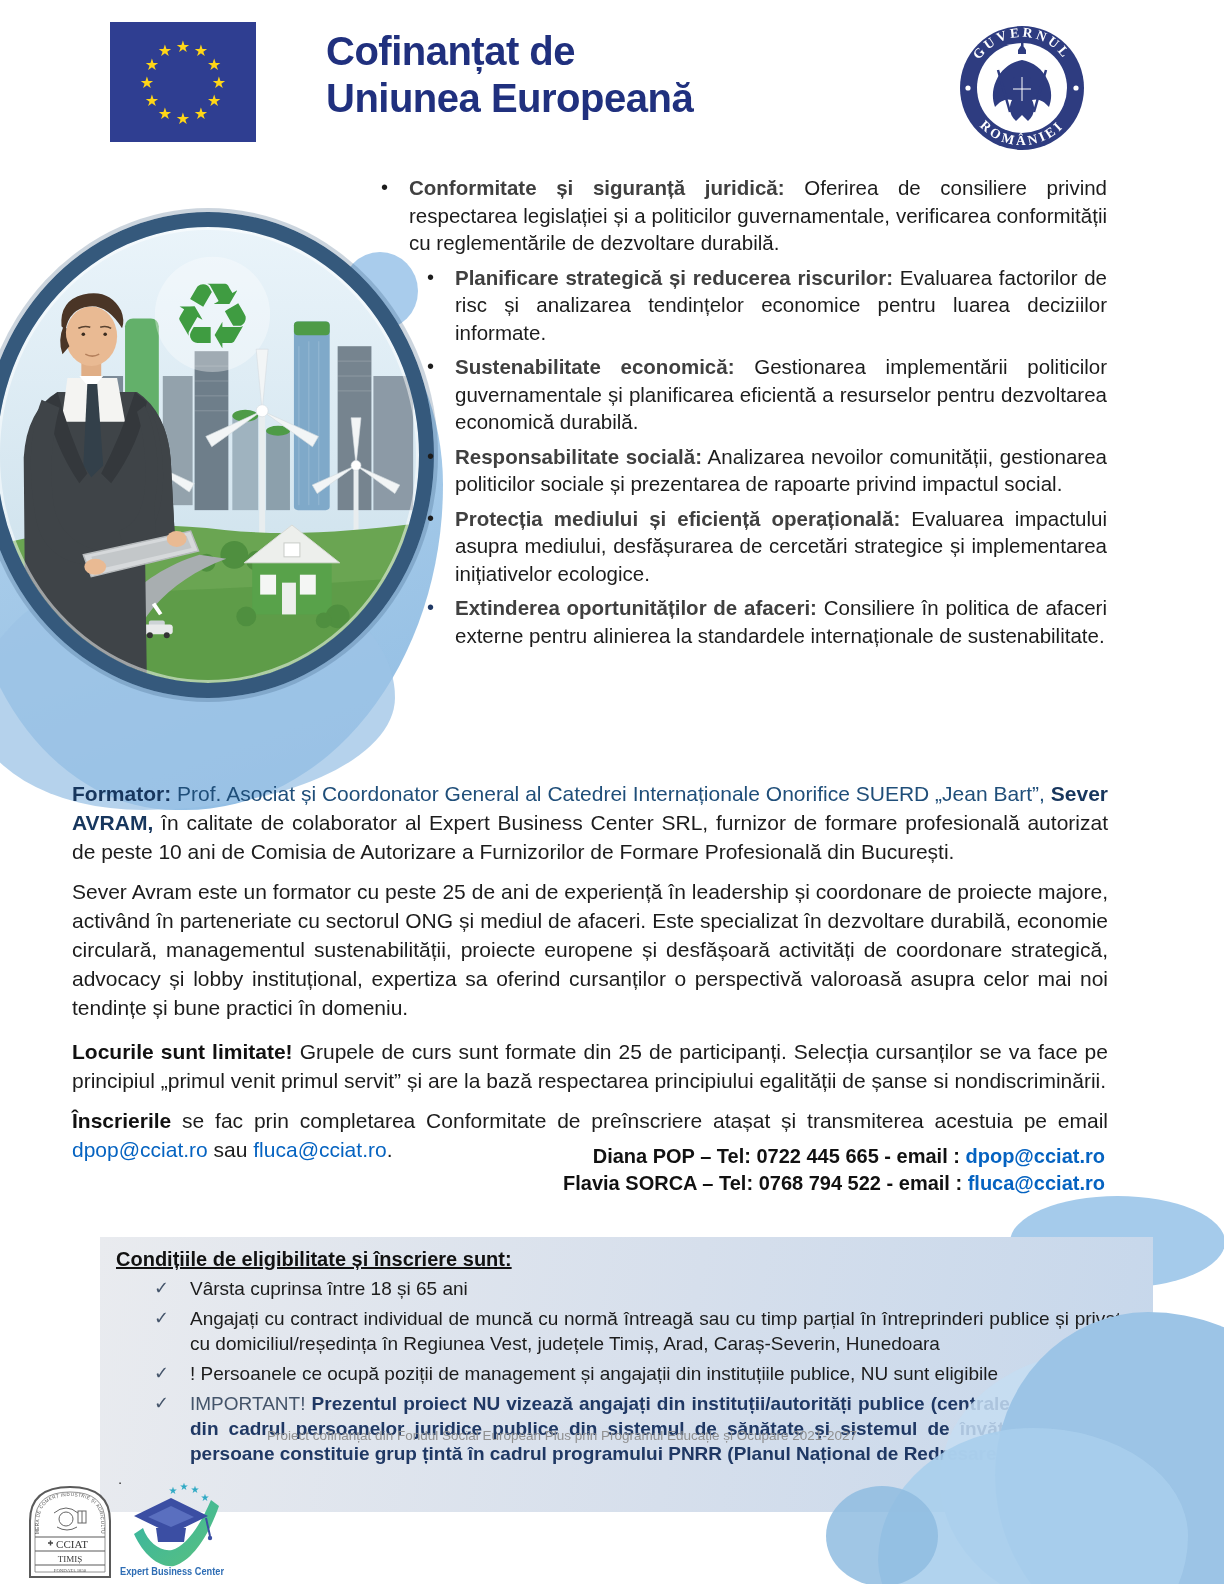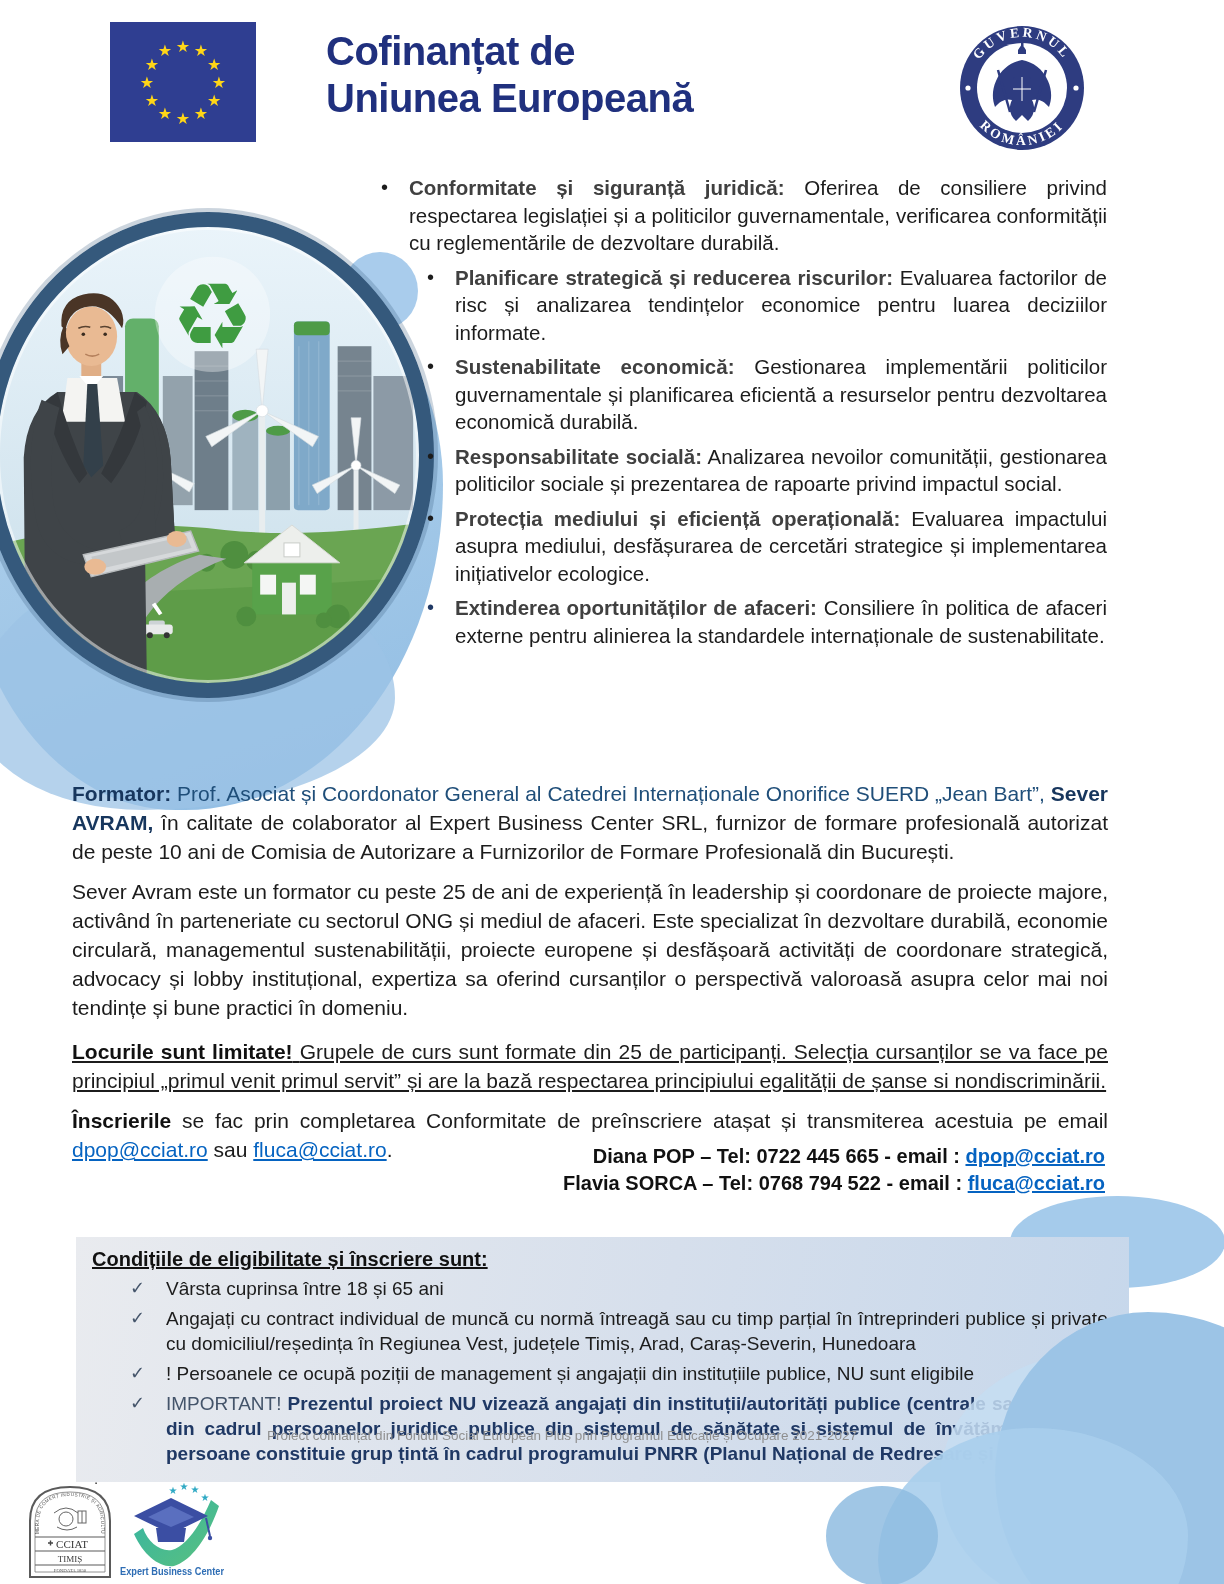--- a/index.html
+++ b/index.html
@@ -40,34 +40,34 @@
   .bullet.l2{margin-left:46px;}
   .dot{position:absolute;left:6px;top:0;font-size:20px;}
   .dot.navy{color:#1f3864;}
   .b-title{font-weight:bold;color:#404040;}
 
   
   .para{position:absolute;left:72px;width:1036px;text-align:justify;
     font-size:21px;line-height:29px;}
   .p-formator{top:758px;}
   .p-bio{top:856px;}
-  .p-places{top:1016px;text-decoration:underline;}
+  .p-places{top:1016px;}
   .p-enroll{top:1085px;}
   .navy-bold{color:#17365d;font-weight:bold;}
   .blue-text{color:#1f4e79;}
   .bold-black{font-weight:bold;color:#111;}
-  a.link{color:#0563c1;text-decoration:underline;cursor:pointer;}
+  a.link{color:#0563c1;cursor:pointer;}
 
   .contact{position:absolute;right:119px;top:1143px;text-align:right;
     font-weight:bold;font-size:20px;line-height:26.5px;color:#111;}
 
   
   .blob{position:absolute;border-radius:50%;}
   .blob-e{left:1010px;top:1196px;width:215px;height:92px;background:#a5cbeb;}
-  .elig{position:absolute;left:76px;top:1237px;width:1053px;height:245px;
+  .elig{position:absolute;left:100px;top:1237px;width:1053px;height:275px;
     background:linear-gradient(100deg,#e9ebef 0%,#d6dfec 55%,#c6d7eb 100%);}
   .elig-title{padding:10px 0 0 16px;font-size:20px;font-weight:bold;
     text-decoration:underline;color:#111;line-height:24px;}
   .elig-item{position:relative;margin:5px 16px 0 52px;padding-left:38px;
     font-size:19px;line-height:25px;text-align:justify;color:#1c1c1c;}
   .check{position:absolute;left:2px;top:0;color:#44546a;font-size:18px;}
   .imp-prefix{color:#44546a;}
   .imp-bold{color:#1f3864;font-weight:bold;}
   .elig-note{margin:4px 0 0 18px;font-size:15px;color:#333;}
 

